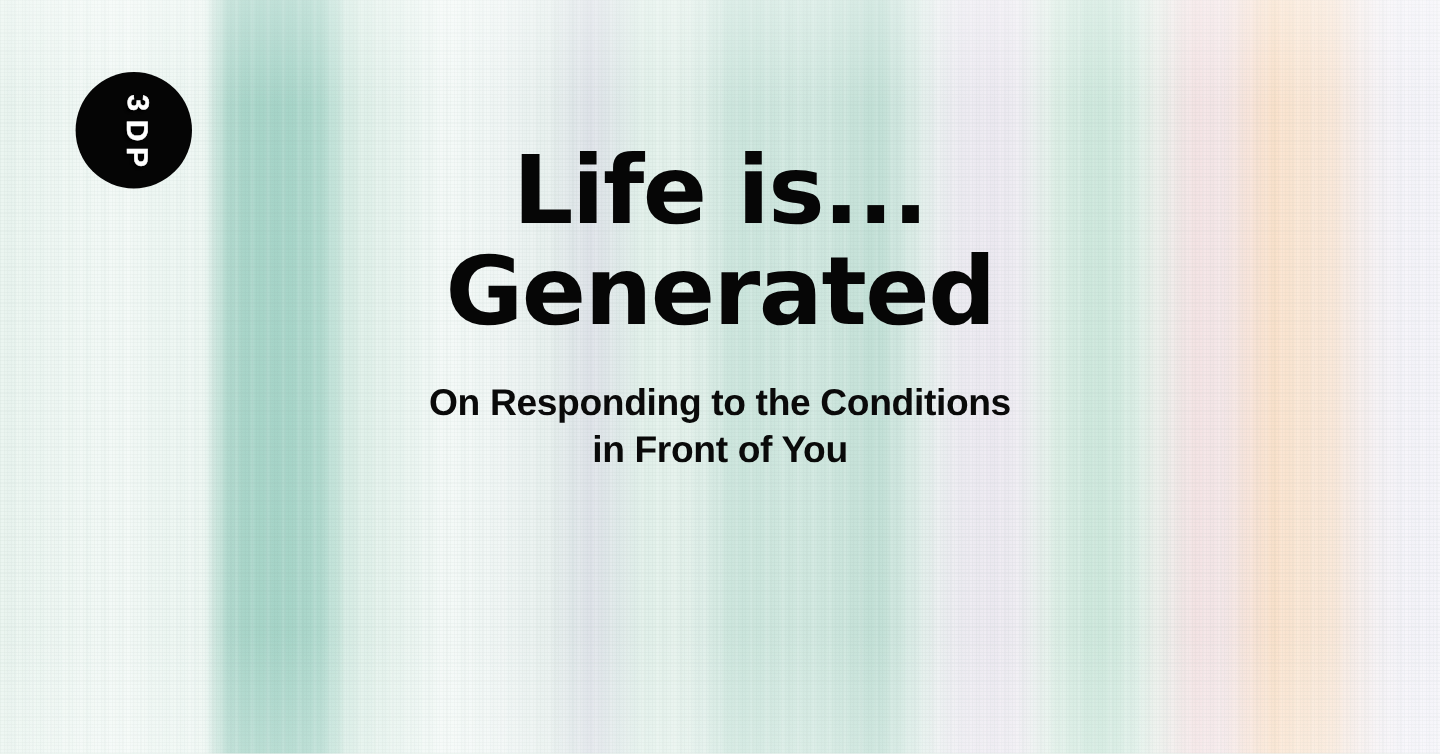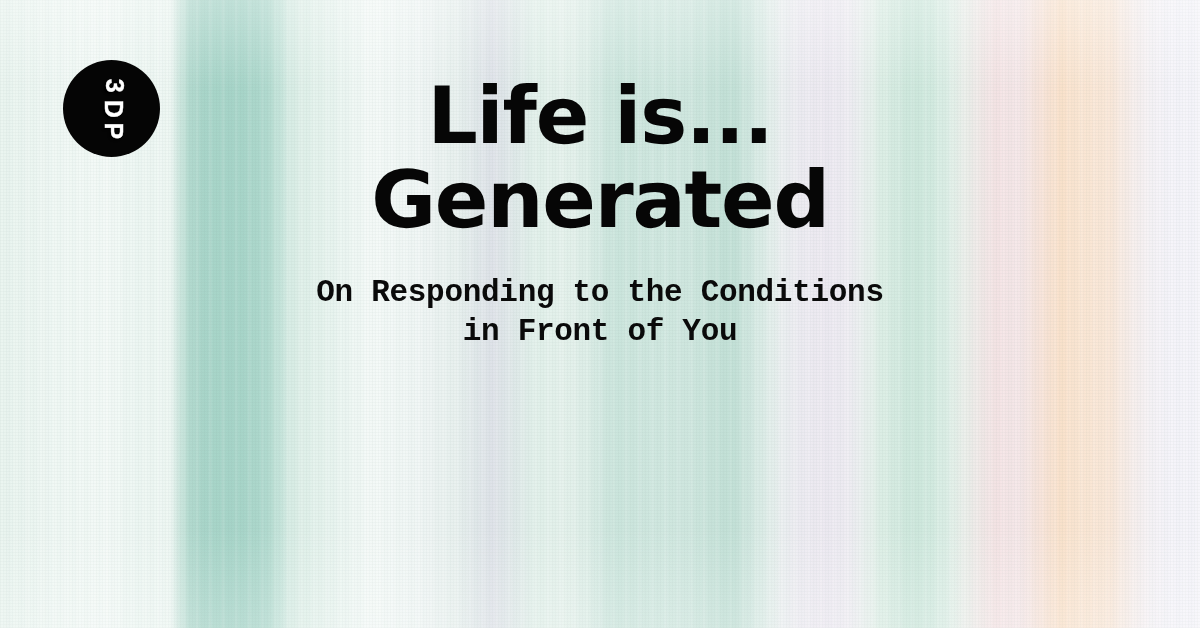--- a/index.html
+++ b/index.html
@@ -154,40 +154,40 @@
   
   .content {
     position:absolute;
     left:0; right:0;
     top:0; bottom:0;
     z-index:12;
     display:flex;
     flex-direction:column;
     align-items:center;
     justify-content:flex-start;
-    padding-top:75px;
+    padding-top:118px;
     text-align:center;
   }
 
   .headline {
     color:#060606;
     font-family:"DejaVu Sans", "Liberation Sans", sans-serif;
     font-weight:700;
     font-size:79px;
     line-height:1.06;
     letter-spacing:-1.2px;
     max-width:900px;
     text-rendering:geometricPrecision;
   }
   .headline-line { display:block; white-space:nowrap; }
 
   .subhead {
     margin-top:32px;
     color:#0a0a0a;
-    font-family:Liberation Mono, monospace;
+    font-family:Liberation Sans, sans-serif;
     font-weight:700;
     font-size:31px;
     line-height:1.24;
     letter-spacing:-0.3px;
     max-width:760px;
   }
   .subhead-line { display:block; white-space:nowrap; }
 </style>
 </head>
 <body>

